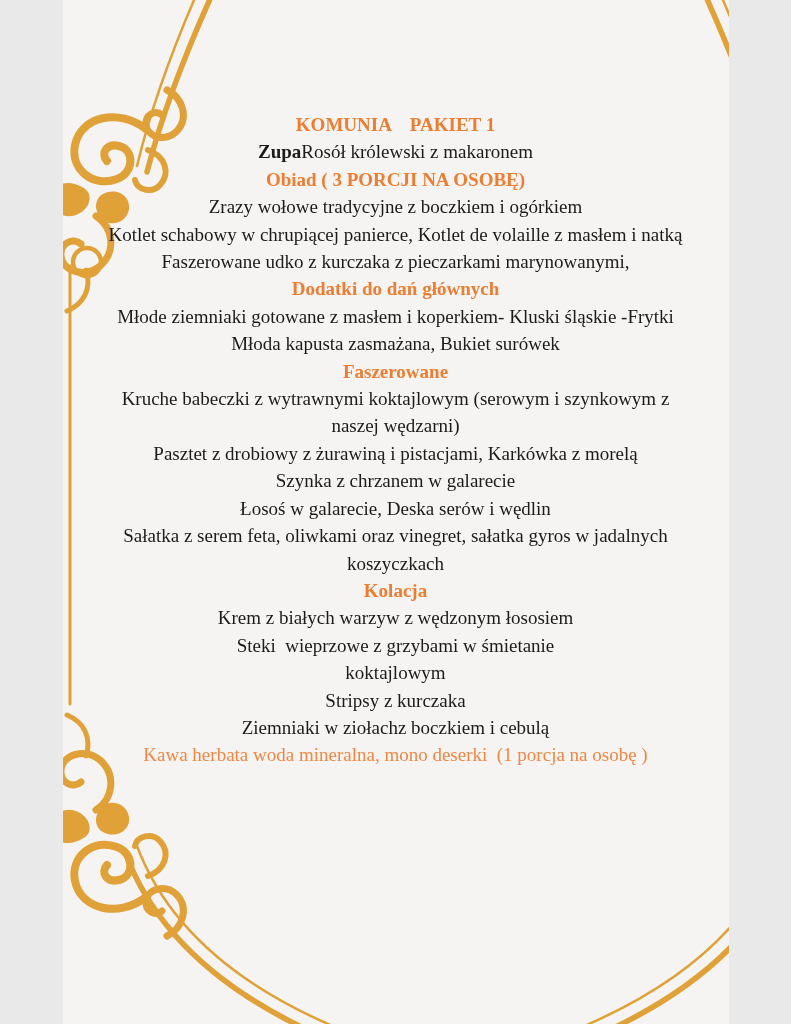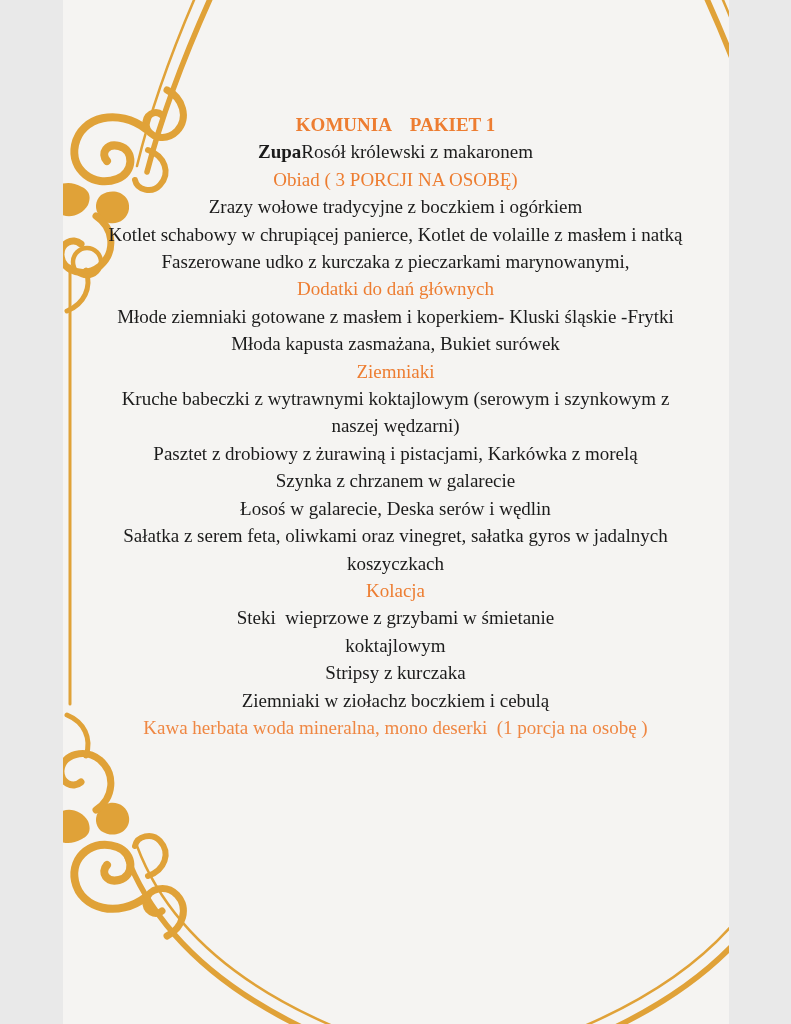--- a/index.html
+++ b/index.html
@@ -28,21 +28,21 @@
     position:absolute;
     left:50%;top:111px;
     transform:translateX(-50%);
     width:720px;
     text-align:center;
     color:var(--ink);
     font-size:19px;
     line-height:27.4px;
   }
   .line{white-space:pre;}
-  .heading{color:var(--accent);font-weight:normal;}
+  .heading{color:var(--accent);font-weight:bold;}
   .title{color:var(--accent);font-weight:bold;}
   .footer-note{color:var(--accent-soft);}
   .bold{font-weight:bold;}
 </style>
 </head>
 <body>
 
 <div class="page">
 
   <svg class="frame-svg" viewBox="0 0 791 1024" xmlns="http://www.w3.org/2000/svg" aria-hidden="true">
@@ -78,30 +78,31 @@
 
     <div class="line heading">Obiad ( 3 PORCJI NA OSOBĘ)</div>
     <div class="line">Zrazy wołowe tradycyjne z boczkiem i ogórkiem</div>
     <div class="line">Kotlet schabowy w chrupiącej panierce, Kotlet de volaille z masłem i natką</div>
     <div class="line">Faszerowane udko z kurczaka z pieczarkami marynowanymi,</div>
 
     <div class="line heading">Dodatki do dań głównych</div>
     <div class="line">Młode ziemniaki gotowane z masłem i koperkiem- Kluski śląskie -Frytki</div>
     <div class="line">Młoda kapusta zasmażana, Bukiet surówek</div>
 
-    <div class="line heading">Ziemniaki</div>
+    <div class="line heading">Faszerowane</div>
     <div class="line">Kruche babeczki z wytrawnymi koktajlowym (serowym i szynkowym z</div>
     <div class="line">naszej wędzarni)</div>
     <div class="line">Pasztet z drobiowy z żurawiną i pistacjami, Karkówka z morelą</div>
     <div class="line">Szynka z chrzanem w galarecie</div>
     <div class="line">Łosoś w galarecie, Deska serów i wędlin</div>
     <div class="line">Sałatka z serem feta, oliwkami oraz vinegret, sałatka gyros w jadalnych</div>
     <div class="line">koszyczkach</div>
 
     <div class="line heading">Kolacja</div>
+    <div class="line">Krem z białych warzyw z wędzonym łososiem</div>
     <div class="line">Steki  wieprzowe z grzybami w śmietanie</div>
     <div class="line">koktajlowym</div>
     <div class="line">Stripsy z kurczaka</div>
     <div class="line">Ziemniaki w ziołachz boczkiem i cebulą</div>
 
     <div class="line footer-note">Kawa herbata woda mineralna, mono deserki  (1 porcja na osobę )</div>
   </div>
 
 </div>
 

